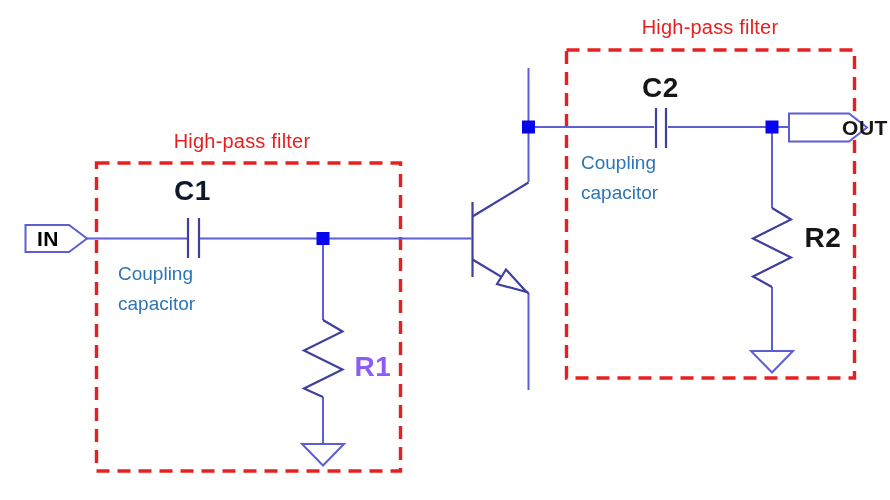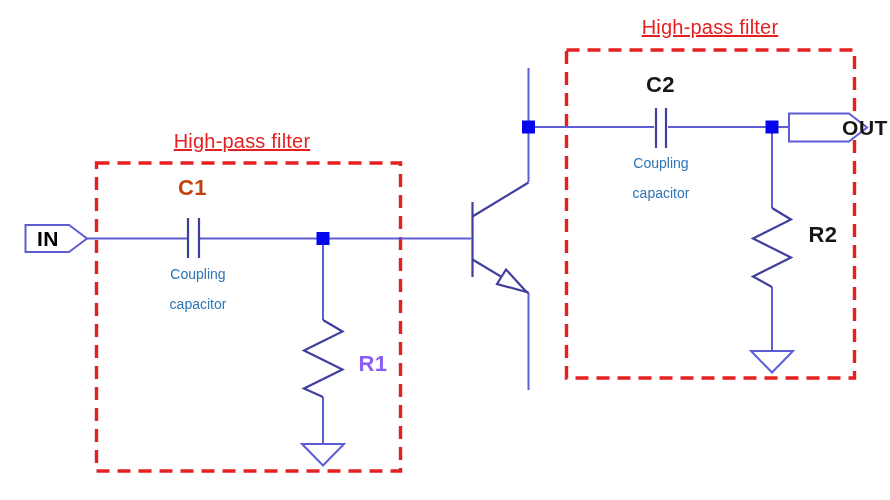--- a/index.html
+++ b/index.html
@@ -11,32 +11,30 @@
     font-family: "Liberation Sans", sans-serif;
     overflow: hidden;
   }
   svg.schem { position:absolute; left:0; top:0; }
   .lbl { position:absolute; white-space:nowrap; }
   .filter-label {
     font-size: 20px;
     font-weight: 500;
     text-align: center;
     letter-spacing: 0.2px;
-    text-decoration: underline;
   }
   .ref-label {
-    font-size: 22px;
+    font-size: 28px;
     font-weight: 700;
     text-align: center;
     letter-spacing: 0.5px;
   }
   .note-label {
-    font-size: 14px;
+    font-size: 19px;
     line-height: 30px;
-    text-align: center;
   }
   .port-label {
     font-size: 21px;
     font-weight: 700;
     text-align: center;
     line-height: 23px;
     letter-spacing: 0.5px;
   }
 </style>
 </head>
@@ -102,21 +100,21 @@
       <rect x="316.5" y="232" width="13" height="13"></rect>
       <rect x="522" y="120.5" width="13" height="13"></rect>
       <rect x="765.5" y="120.5" width="13" height="13"></rect>
     </g>
   </svg>
 
   <div class="lbl filter-label" style="left: 162px; top: 130px; width: 160px; color: rgb(230, 32, 32);">High-pass filter</div>
 
   <div class="lbl filter-label" style="left: 630px; top: 16px; width: 160px; color: rgb(230, 32, 32);">High-pass filter</div>
 
-  <div class="lbl ref-label" style="left: 160px; top: 175px; width: 65px; color: #c2410c;">C1</div>
+  <div class="lbl ref-label" style="left: 160px; top: 175px; width: 65px; color: #0f172a;">C1</div>
 
   <div class="lbl ref-label" style="left: 628px; top: 72px; width: 65px; color: rgb(22, 22, 22);">C2</div>
 
   <div class="lbl ref-label" style="left: 350px; top: 351px; width: 46px; color: #8b5cf6;">R1</div>
 
   <div class="lbl ref-label" style="left: 800px; top: 222px; width: 46px; color: rgb(22, 22, 22);">R2</div>
 
   <div class="lbl note-label" style="left: 118px; top: 259px; width: 160px; color: rgb(46, 117, 182);">
     <div>Coupling</div>
     <div>capacitor</div>

